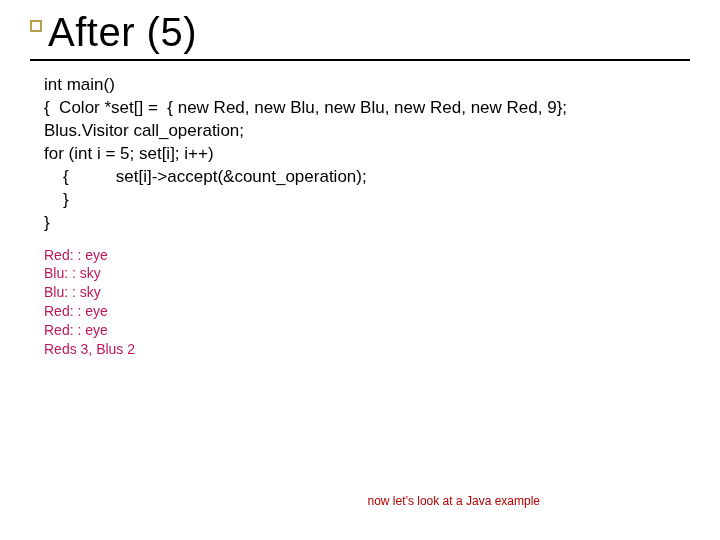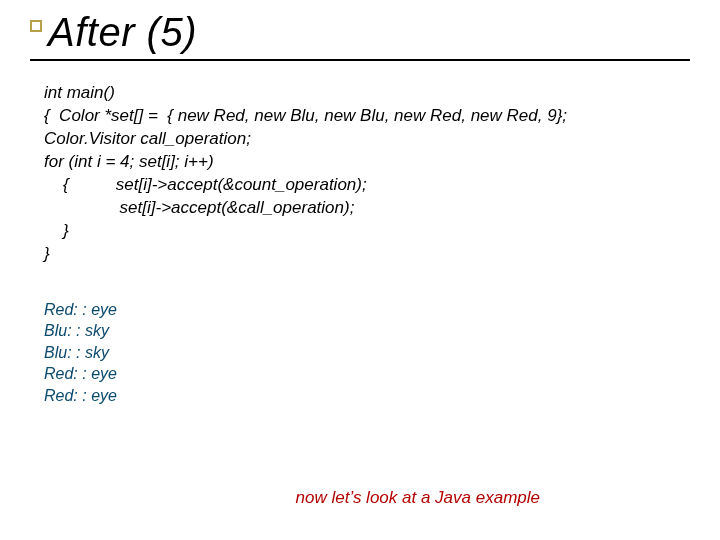--- a/index.html
+++ b/index.html
@@ -10,21 +10,20 @@
     background: #fff;
     font-family: Arial, Helvetica, sans-serif;
     overflow: hidden;
   }
   .slide {
     box-sizing: border-box;
     width: 576px;
     height: 540px;
     padding: 4px;
     position: relative;
-    font-style: italic;
   }
   .title-wrap {
     position: absolute;
     left: 30px;
     top: 10px;
     right: 30px;
   }
   .title-accent {
     position: absolute;
     left: 0;
@@ -43,71 +42,71 @@
   }
   .rule {
     border: none;
     border-top: 2px solid #000;
     margin: 0 0 0 0;
     width: 660px;
   }
   .body {
     position: absolute;
     left: 44px;
-    top: 82px;
+    top: 74px;
     width: 640px;
   }
   .code {
     font-size: 17px;
     color: #000;
     line-height: 1.35;
     font-family: Arial, Helvetica, sans-serif;
   }
   .code .line { white-space: pre; }
   .output {
-    margin-top: 33px;
-    font-size: 16px;
-    color: #0c4a6e;
+    margin-top: 11px;
+    font-size: 14px;
+    color: #be185d;
     line-height: 1.35;
   }
   .output .line { white-space: pre; }
   .note {
     position: absolute;
     right: 36px;
     bottom: 32px;
     color: #b30000;
-    font-size: 17px;
+    font-size: 12px;
   }
 </style>
 </head>
 <body>
 
 <div class="slide">
 
   <div class="title-wrap">
     <div class="title-accent"></div>
     <h1 class="title">After (5)</h1>
     <hr class="rule">
   </div>
 
   <div class="body">
     <div class="code">
       <div class="line">int main()</div>
       <div class="line">{  Color *set[] =  { new Red, new Blu, new Blu, new Red, new Red, 9};</div>
-      <div class="line">Color.Visitor call_operation;</div>
-      <div class="line">for (int i = 4; set[i]; i++)</div>
+      <div class="line">Blus.Visitor call_operation;</div>
+      <div class="line">for (int i = 5; set[i]; i++)</div>
       <div class="line">    {          set[i]-&gt;accept(&amp;count_operation);</div>
-      <div class="line">                set[i]-&gt;accept(&amp;call_operation);</div>
       <div class="line">    }</div>
       <div class="line">}</div>
     </div>
 
     <div class="output">
       <div class="line">Red: : eye</div>
       <div class="line">Blu: : sky</div>
       <div class="line">Blu: : sky</div>
       <div class="line">Red: : eye</div>
       <div class="line">Red: : eye</div>
+      <div class="line">Reds 3, Blus 2</div>
     </div>
   </div>
 
   <div class="note">now let’s look at a Java example</div>
 </div>
 
 </body></html>

